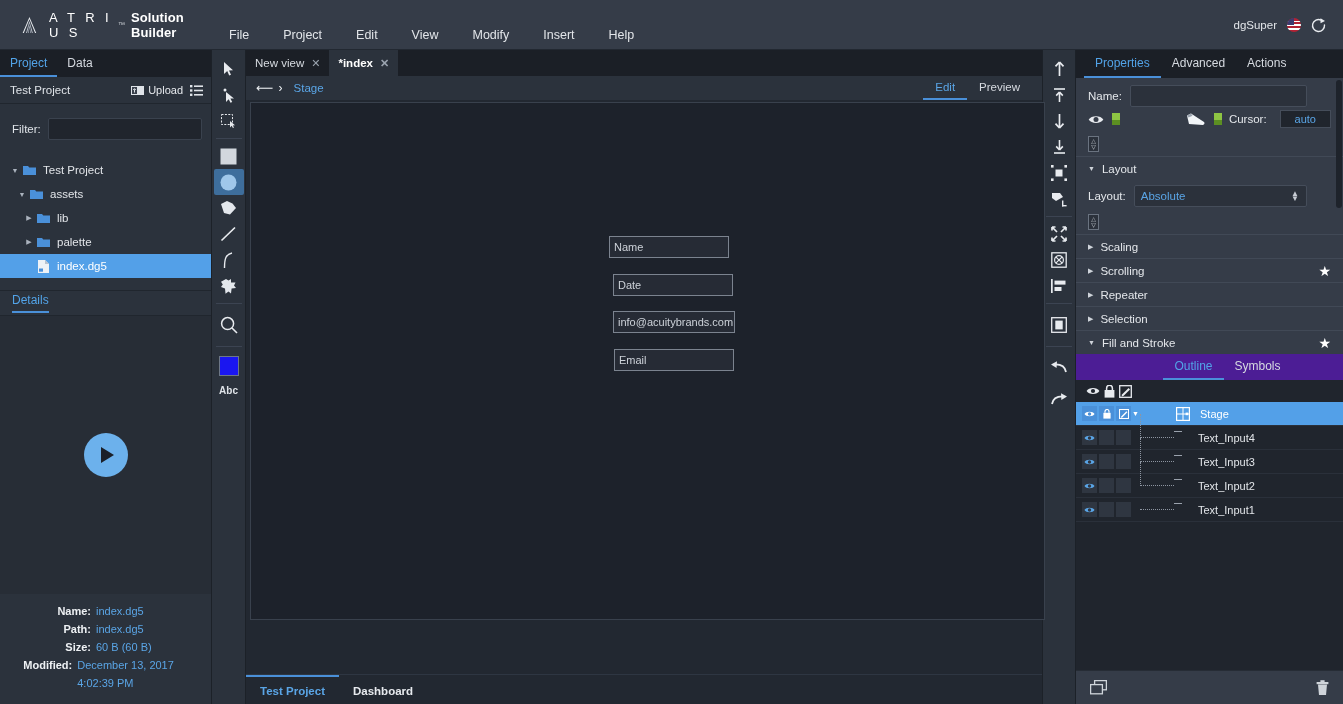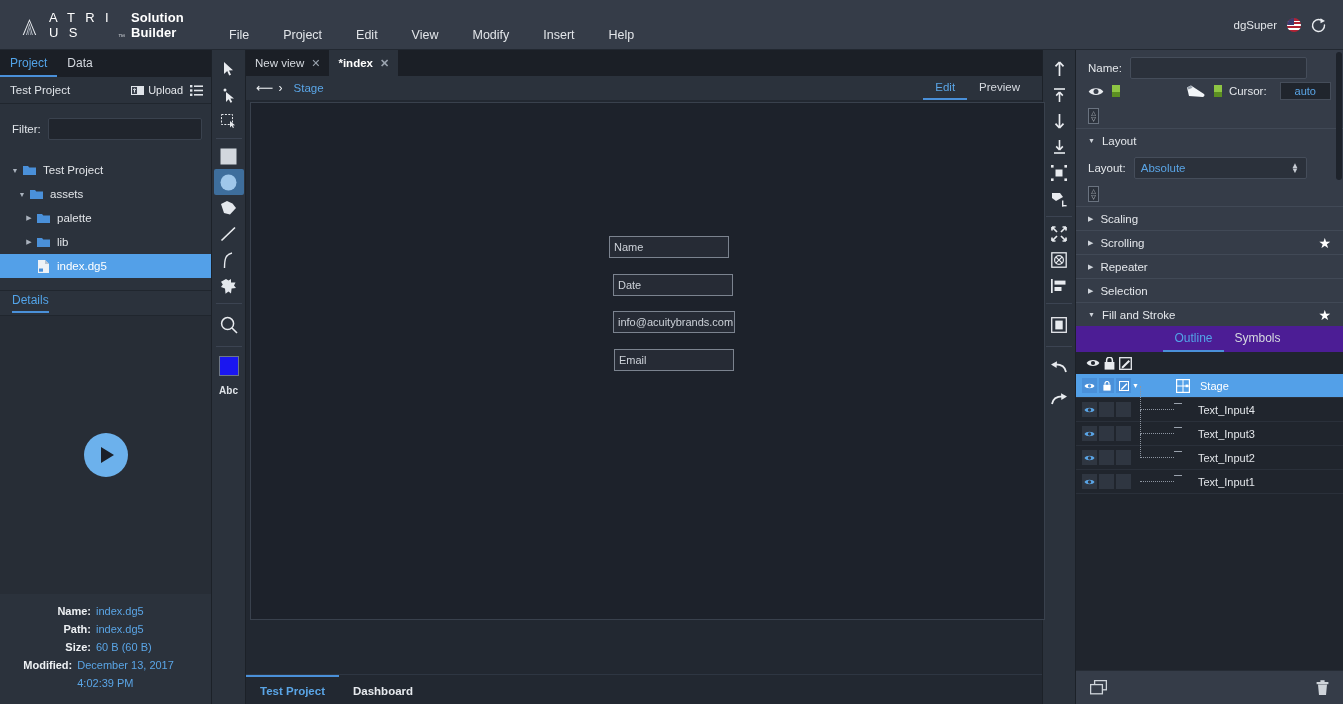--- a/index.html
+++ b/index.html
@@ -11,21 +11,21 @@
     color: #c8ccd2;
     overflow: hidden;
   }
   .app { position: relative; width: 1343px; height: 704px; display: flex; flex-direction: column; }
 
   
   .topbar {
     height: 50px; background: #353c48; display: flex; align-items: center;
     flex: 0 0 50px; border-bottom: 1px solid #222831;
   }
-  .brand { display: flex; align-items: flex-end; width: 200px; padding-left: 22px; }
+  .brand { display: flex; align-items: center; width: 200px; padding-left: 22px; }
   .brand-logo { width: 22px; height: 26px; margin-right: 12px; }
   .brand-name { color: #ffffff; font-size: 13px; letter-spacing: 3.4px; font-weight: 400; }
   .brand-tm { font-size: 7px; vertical-align: super; letter-spacing: 0; }
   .brand-sub { color: #ffffff; font-size: 13px; font-weight: bold; margin-left: 6px; letter-spacing: 0.1px; }
   .menu { display: flex; align-items: center; gap: 0px; margin-left: 12px; }
   .menu-item { color: #e2e5e9; font-size: 12.5px; padding: 6px 17px; cursor: default; margin-top: 20px; }
   .topbar-right { margin-left: auto; display: flex; align-items: center; gap: 10px; padding-right: 16px; }
   .user-name { font-size: 11.5px; color: #e2e5e9; }
   .flag { width: 14px; height: 14px; border-radius: 50%; background:
       linear-gradient(180deg, #b22234 0 18%, #ffffff 18% 30%, #b22234 30% 46%, #ffffff 46% 58%, #b22234 58% 72%, #ffffff 72% 85%, #b22234 85% 100%);
@@ -243,28 +243,28 @@
           <svg class="folder-ic" viewBox="0 0 13 11">
               <path d="M0 1h5l1.3 1.6H13V10H0z" fill="#4a90d9"></path>
             </svg>
           <span>assets</span>
         </div>
         <div class="tree-row" style="padding-left:24px">
           <span class="twisty">▶</span>
           <svg class="folder-ic" viewBox="0 0 13 11">
               <path d="M0 1h5l1.3 1.6H13V10H0z" fill="#4a90d9"></path>
             </svg>
-          <span>palette</span>
+          <span>lib</span>
         </div>
         <div class="tree-row" style="padding-left:24px">
           <span class="twisty">▶</span>
           <svg class="folder-ic" viewBox="0 0 13 11">
               <path d="M0 1h5l1.3 1.6H13V10H0z" fill="#4a90d9"></path>
             </svg>
-          <span>lib</span>
+          <span>palette</span>
         </div>
         <div class="tree-row sel" style="padding-left:34px">
           <svg class="file-ic" viewBox="0 0 11 13">
             <path d="M0 0h7l4 4v9H0z" fill="#eef2f6"></path>
               <path d="M7 0l4 4H7z" fill="#b9c3cf"></path>
             <rect x="1" y="8.5" width="4" height="3.2" fill="#4a90d9"></rect>
           </svg>
           <span>index.dg5</span>
         </div>
       </div>
@@ -472,20 +472,25 @@
       </div>
       <div class="tool" style="height:32px">
         <svg width="18" height="14" viewBox="0 0 18 14">
             <path d="M2 12 C3 6 8 4 14 4.4" stroke="#e8ebef" stroke-width="1.8" fill="none"></path>
             <path d="M17 4.4 L11 1.2 L11.4 8 Z" fill="#e8ebef"></path>
           </svg>
       </div>
     </div>
 
     <div class="rightpanel">
+      <div class="rp-tabs">
+        <div class="rp-tab active">Properties</div>
+        <div class="rp-tab">Advanced</div>
+        <div class="rp-tab">Actions</div>
+      </div>
 
       <div class="props">
         <div class="prop-scroll"></div>
         <div class="prop-row" style="padding-top:6px">
           <span class="prop-label">Name:</span>
           <input class="prop-input" style="margin-right: 24px;" value="">
         </div>
         <div class="toggles">
           <svg width="16" height="11" viewBox="0 0 16 11">
             <path d="M0.7 5.5 C3 1 13 1 15.3 5.5 C13 10 3 10 0.7 5.5 Z" fill="#e8ebef"></path>

